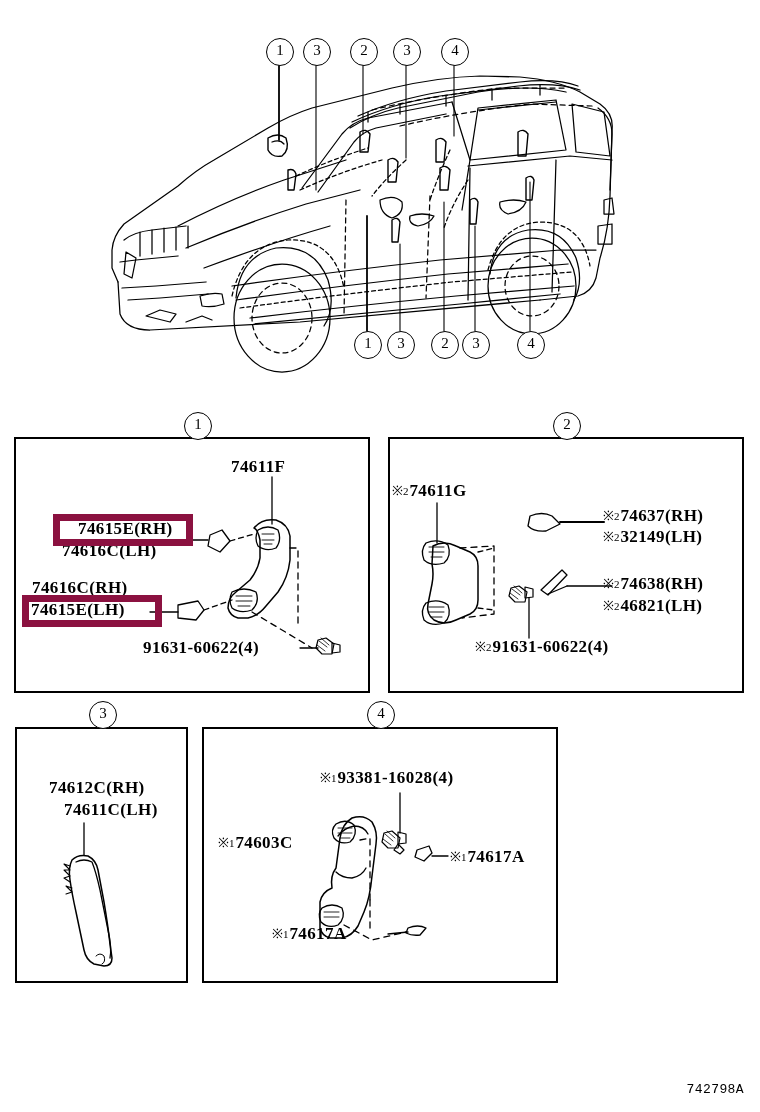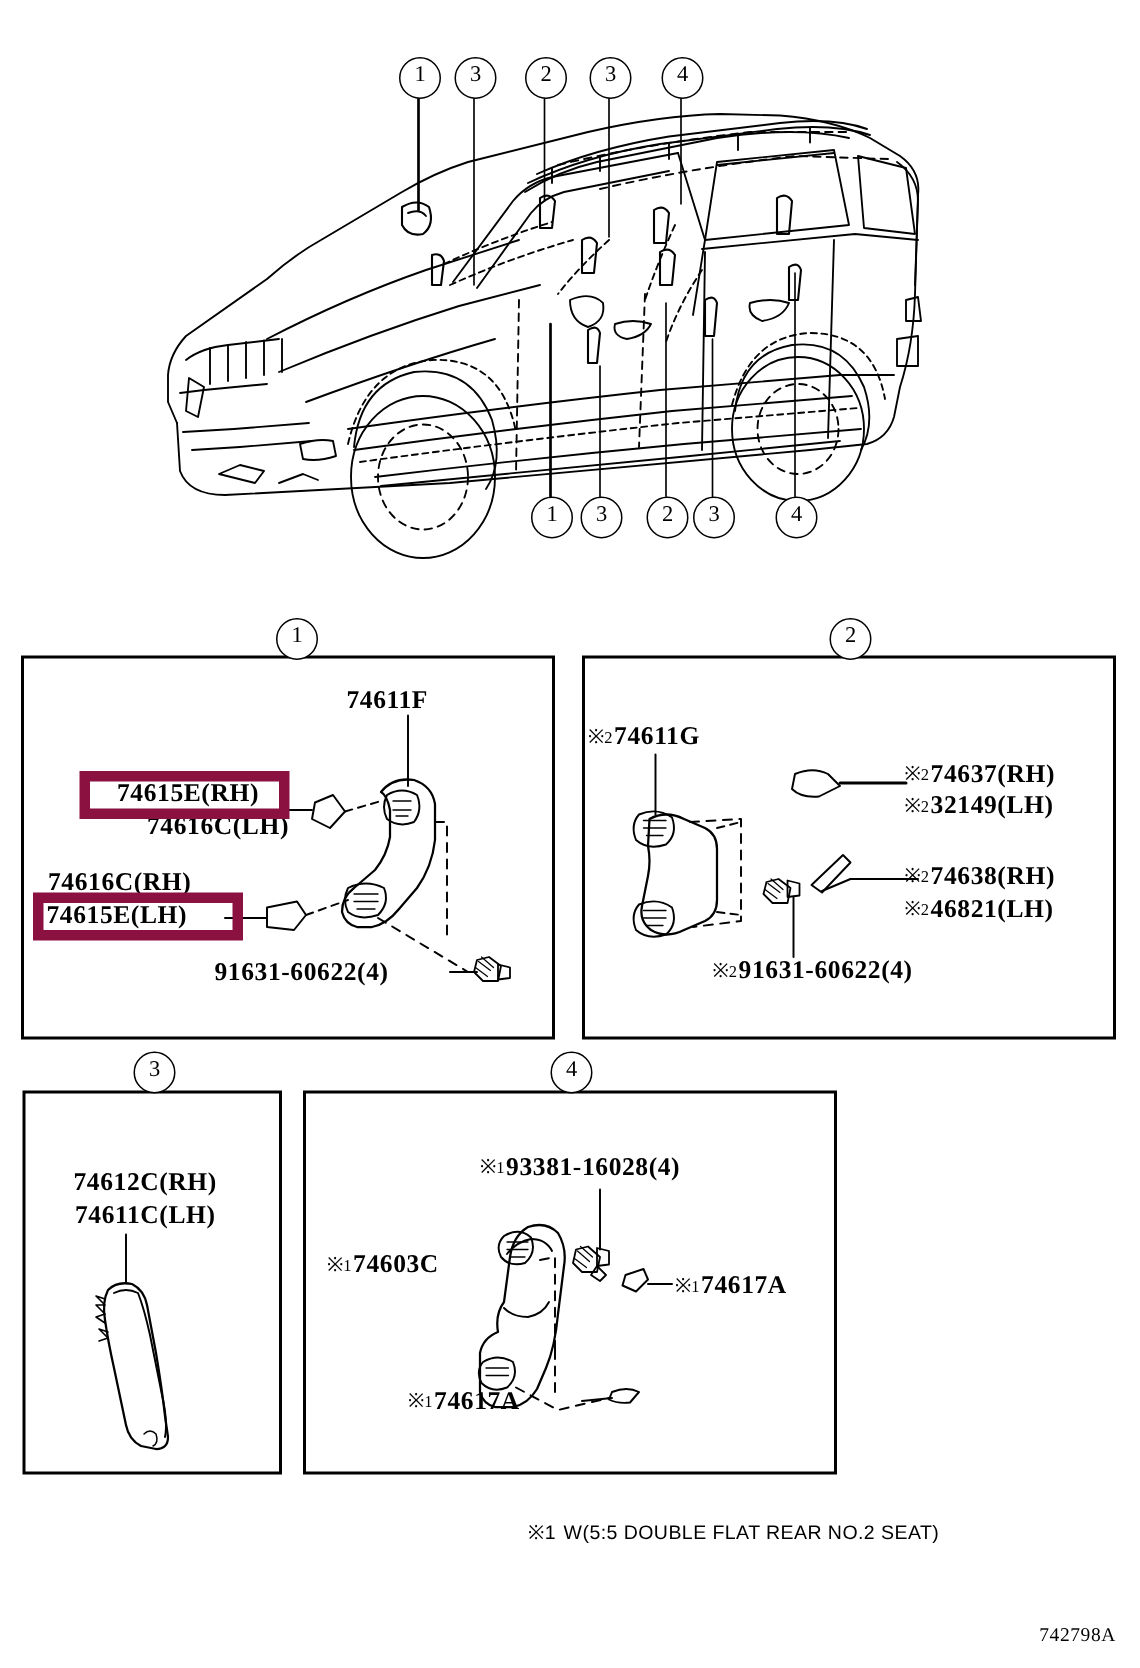--- a/index.html
+++ b/index.html
@@ -118,21 +118,21 @@
     line-height: 19px;
     letter-spacing: 0.3px;
   }
   .footnotes .fnrow { white-space: nowrap; }
   .footnotes .fnmark { font-size: 13px; margin-right: 5px; }
 
   .drawing-id {
     position: absolute;
     right: 16px;
     top: 1082px;
-    font-family: Liberation Serif, serif;
+    font-family: Liberation Mono, monospace;
     font-size: 13px;
     letter-spacing: 0.4px;
     text-align: center;
   }
 </style>
 </head>
 <body>
 
 <div class="sheet">
 
@@ -303,21 +303,21 @@
       </g>
       <line x1="300" y1="648" x2="318" y2="648"></line>
     </g>
   </svg>
 
   <div class="pn" style="left:231px; top:457px;">74611F</div>
 
   <div class="hl" style="left:53px; top:514px; width:140px; height:32px;"></div>
   <div class="pn" style="left:62px; top:519px;margin-left:16px;">74615E(RH)</div>
 
-  <div class="pn" style="left:62px; top:541px;margin-left:36px;">74616C(LH)</div>
+  <div class="pn" style="left:62px; top:541px;">74616C(LH)</div>
 
   <div class="pn" style="left:32px; top:578px;">74616C(RH)</div>
 
   <div class="hl" style="left:22px; top:595px; width:140px; height:32px;"></div>
   <div class="pn" style="left:31px; top:600px;">74615E(LH)</div>
 
   <div class="pn" style="left:143px; top:638px;">91631-60622(4)</div>
 
   <div class="panel" style="left:388px; top:437px; width:356px; height:256px;"></div>
   <div class="panel-num" style="left:553px; top:412px;">2</div>
@@ -392,21 +392,21 @@
       <path d="M76,862 Q84,858 92,862 Q96,872 100,890 L108,930 Q112,948 110,958"></path>
 
       <path d="M70,866 L64,864 L70,870 L64,870 L70,876 L64,878 L70,882" stroke-width="1.1"></path>
       <path d="M72,888 L66,886 L72,892 L66,894" stroke-width="1.1"></path>
 
       <path d="M96,956 Q100,952 104,956 Q106,962 102,964" stroke-width="1"></path>
     </g>
   </svg>
 
   <div class="pn" style="left:49px; top:778px;">74612C(RH)</div>
-  <div class="pn" style="left:50px; top:800px;">74611C(LH)</div>
+  <div class="pn" style="left:64px; top:800px;">74611C(LH)</div>
 
   <div class="panel" style="left:202px; top:727px; width:356px; height:256px;"></div>
   <div class="panel-num" style="left:367px; top:701px;">4</div>
 
   <svg class="overlay" xmlns="http://www.w3.org/2000/svg">
     <g fill="none" stroke="#000" stroke-width="1.3" stroke-linejoin="round" stroke-linecap="round">
 
       <line x1="400" y1="793" x2="400" y2="833"></line>
 
       <path d="M332,888 Q330,876 336,868 L340,838
@@ -453,20 +453,17 @@
 
   <div class="pn" style="left:450px; top:847px;">
     <span class="mark"><span class="star">※</span>1</span><span>74617A</span>
   </div>
 
   <div class="pn" style="left:272px; top:924px;">
     <span class="mark"><span class="star">※</span>1</span><span>74617A</span>
   </div>
 
   <div class="footnotes">
-    <div class="fnrow">
-      <span class="fnmark">※1</span><span>W(5:5 DOUBLE FLAT REAR NO.2 SEAT)</span>
-    </div>
   </div>
 
   <div class="drawing-id">742798A</div>
 
 </div>
 
 </body></html>

